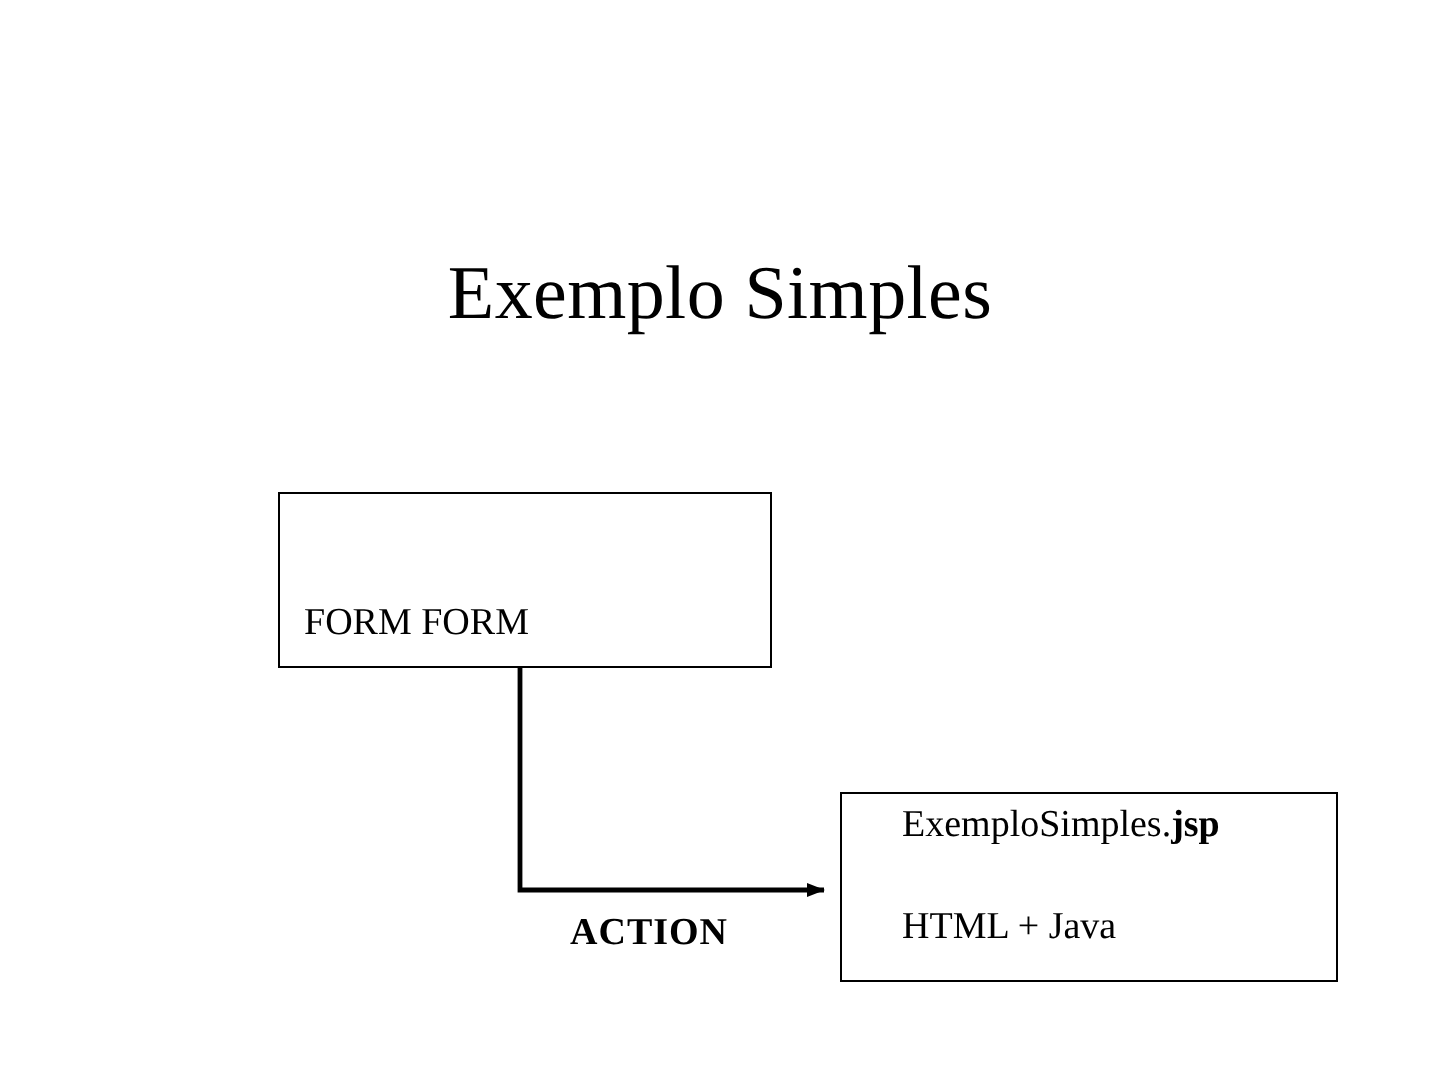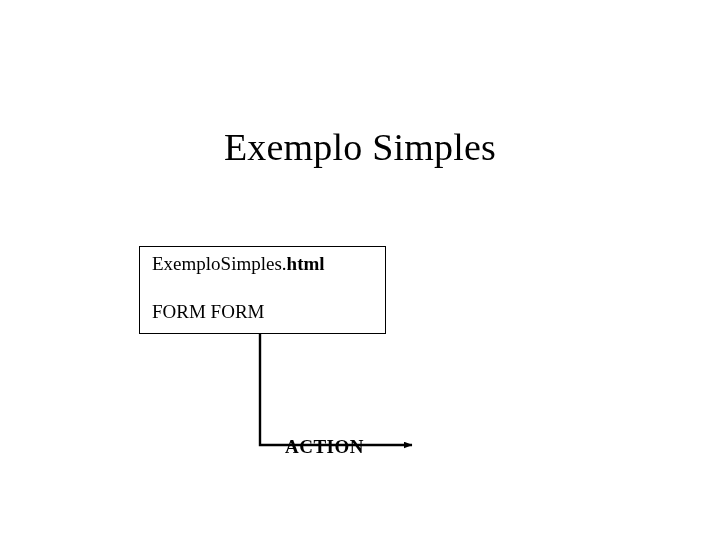--- a/index.html
+++ b/index.html
@@ -92,40 +92,43 @@
     top: 0;
     width: 720px;
     height: 540px;
     pointer-events: none;
   }
 
   
   #action-label {
     position: absolute;
     left: 285px;
-    top: 408px;
+    top: 428px;
     font-size: 19px;
     line-height: 22px;
     font-weight: bold;
     letter-spacing: 0.5px;
     white-space: nowrap;
   }
 </style>
 </head>
 <body>
 
 <div id="slide">
 
   <h1 id="slide-title">Exemplo Simples</h1>
 
   <div id="box-html" class="flow-box">
-    <div class="box-line line-name"><span>ExemploSimples.</span><span class="ext">html</span></div>
     <div class="box-line line-desc">FORM FORM</div>
   </div>
 
+  <div id="box-jsp" class="flow-box">
+    <div class="box-line line-name"><span>ExemploSimples.</span><span class="ext">jsp</span></div>
+    <div class="box-line line-desc">HTML + Java</div>
+  </div>
 
   <svg id="connector" viewBox="0 0 720 540">
     <defs>
       <marker id="arrowhead" markerWidth="9" markerHeight="7" refX="8.5" refY="3.5" orient="auto" markerUnits="userSpaceOnUse">
         <polygon points="0,0 9,3.5 0,7" fill="#000000"></polygon>
       </marker>
     </defs>
     <polyline points="260,306 260,417 412,417" fill="none" stroke="#000000" stroke-width="2.4" stroke-linecap="butt" stroke-linejoin="miter" marker-end="url(#arrowhead)"></polyline>
   </svg>
 

